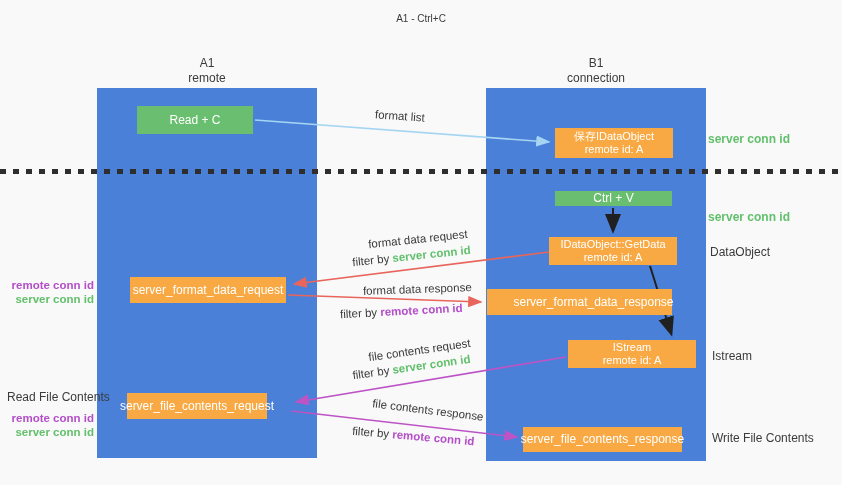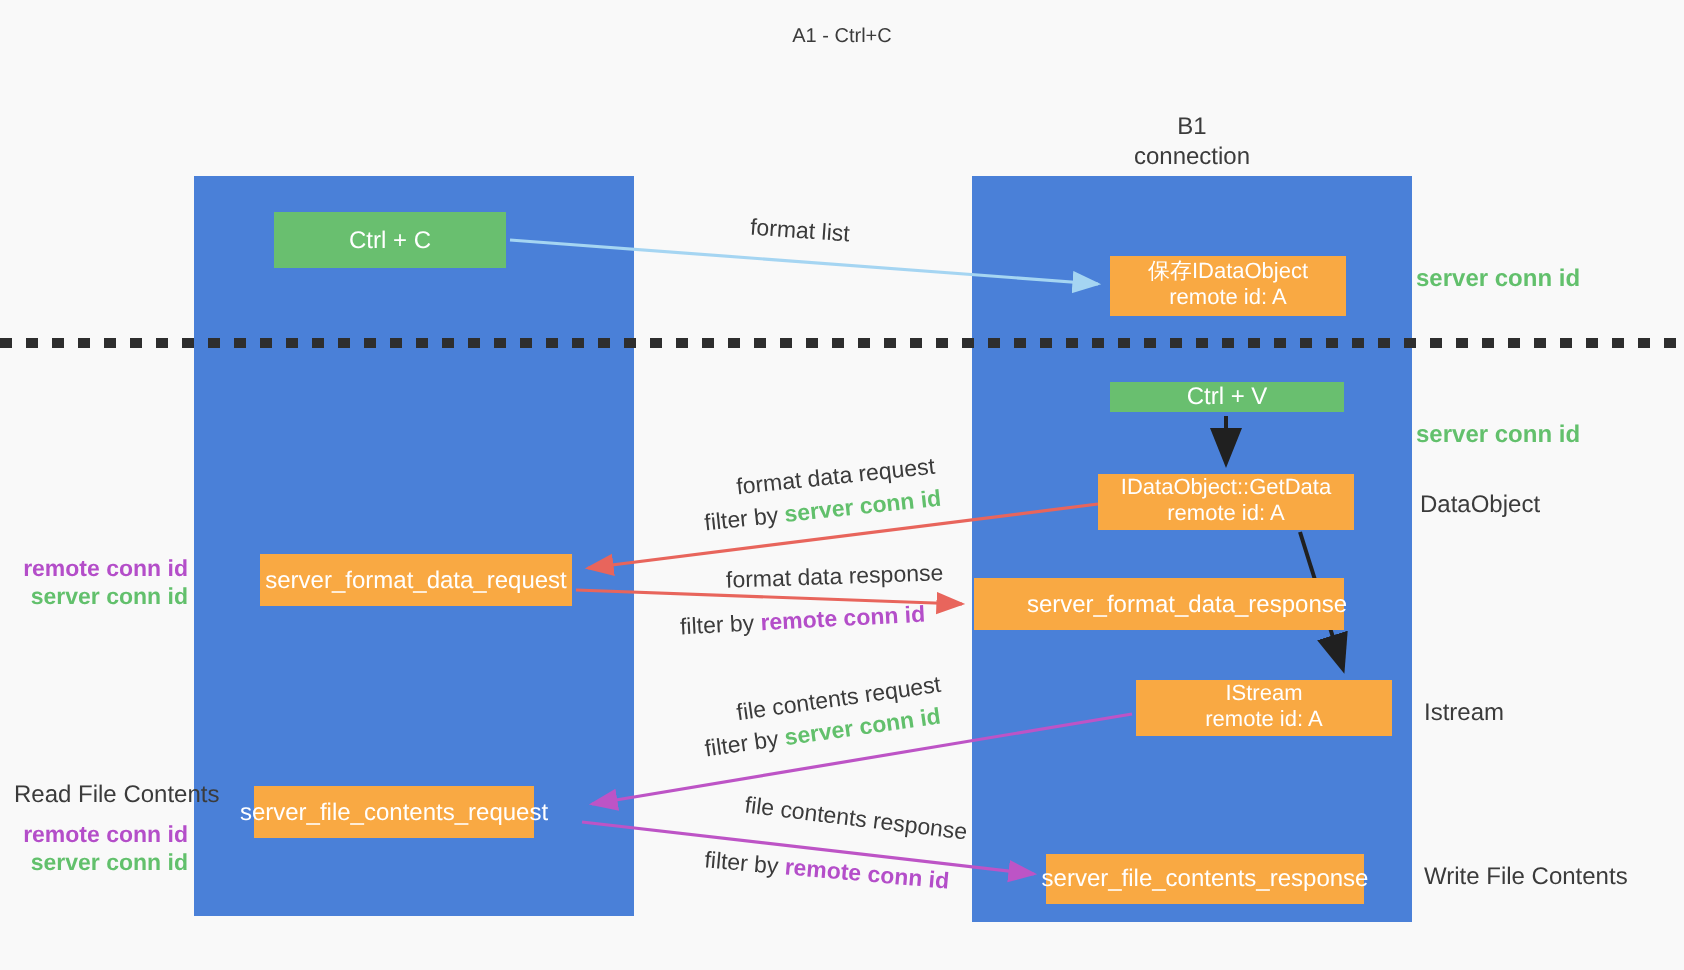--- a/index.html
+++ b/index.html
@@ -38,20 +38,24 @@
 </style>
 </head>
 <body>
 
 <div class="canvas">
 
   <div class="title">
     <div>A1 - Ctrl+C</div>
   </div>
 
+  <div class="lane-header" style="left:97px;">
+    <div>A1</div>
+    <div>remote</div>
+  </div>
   <div class="lane-header" style="left:486px;">
     <div>B1</div>
     <div>connection</div>
   </div>
 
   <div class="lane left"></div>
   <div class="lane right"></div>
 
   <div class="dotted-line"></div>
 
@@ -72,21 +76,21 @@
     </defs>
     <line x1="255" y1="120" x2="549" y2="142" stroke="#a5d5f2" stroke-width="1.6" marker-end="url(#m-blue)"></line>
     <line x1="613" y1="208" x2="613" y2="230" stroke="#202020" stroke-width="2" marker-end="url(#m-blk)"></line>
     <line x1="549" y1="252" x2="294" y2="284" stroke="#e8655c" stroke-width="1.6" marker-end="url(#m-red)"></line>
     <line x1="288" y1="295" x2="481" y2="302" stroke="#e8655c" stroke-width="1.6" marker-end="url(#m-red)"></line>
     <line x1="650" y1="266" x2="671" y2="333" stroke="#202020" stroke-width="2" marker-end="url(#m-blk)"></line>
     <line x1="566" y1="357" x2="296" y2="402" stroke="#bd54c6" stroke-width="1.6" marker-end="url(#m-mag)"></line>
     <line x1="291" y1="411" x2="517" y2="437" stroke="#bd54c6" stroke-width="1.6" marker-end="url(#m-mag)"></line>
   </svg>
 
-  <div class="node green" style="left:137px;top:106px;width:116px;height:28px;">Ctrl + C</div>
+  <div class="node green" style="left:137px;top:106px;width:116px;height:28px;">Read + C</div>
 
   <div class="node orange" style="left:555px;top:128px;width:118px;height:30px;">
     <div class="l2">保存IDataObject</div>
     <div class="l2">remote id: A</div>
   </div>
 
   <div class="node green" style="left:555px;top:191px;width:117px;height:15px;">Ctrl + V</div>
 
   <div class="node orange" style="left:549px;top:237px;width:128px;height:28px;">
     <div class="l2">IDataObject::GetData</div>

